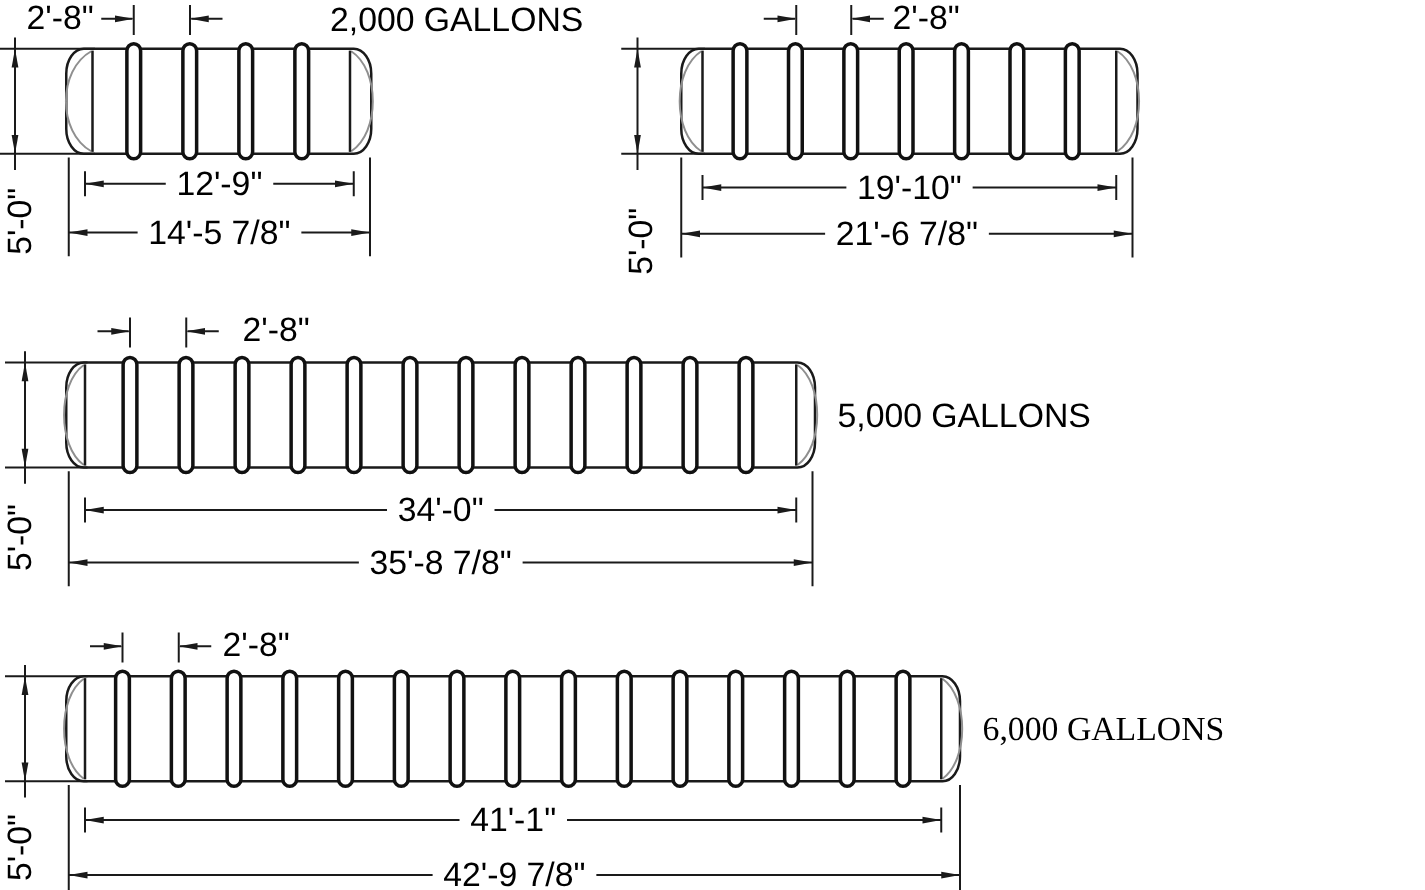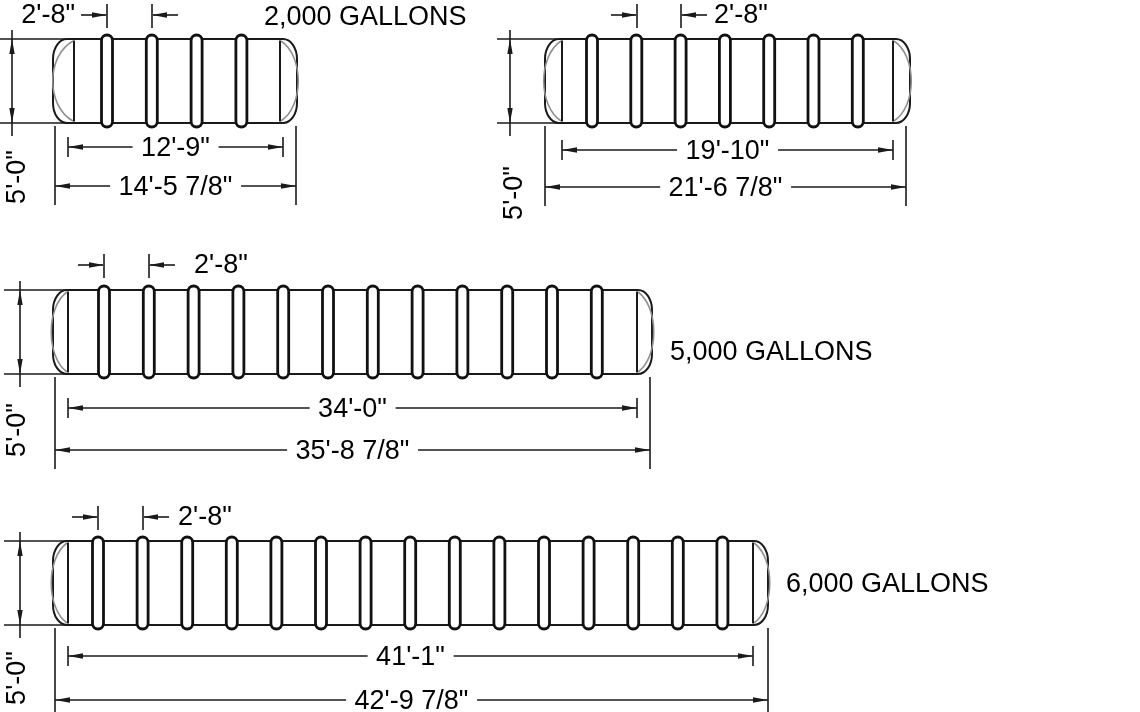--- a/index.html
+++ b/index.html
@@ -217,19 +217,19 @@
     <div class="lbl rot" style="left: 16px; top: 177px;">5'-0"</div>
     <div class="lbl start" style="left: 264px; top: 16px;">2,000 GALLONS</div>
     <div class="lbl start" style="left: 714px; top: 14px;">2'-8"</div>
     <div class="lbl bg" style="left: 727.5px; top: 150px;">19'-10"</div>
     <div class="lbl bg" style="left: 725.5px; top: 187px;">21'-6 7/8"</div>
     <div class="lbl rot" style="left: 513px; top: 193px;">5'-0"</div>
     <div class="lbl start" style="left: 194px; top: 264px;">2'-8"</div>
     <div class="lbl bg" style="left: 352.5px; top: 408px;">34'-0"</div>
     <div class="lbl bg" style="left: 352.5px; top: 450px;">35'-8 7/8"</div>
     <div class="lbl rot" style="left: 16px; top: 430px;">5'-0"</div>
-    <div class="lbl start" style="left: 670px; top: 351px;">5,000 GALLONS</div>
+    <div class="lbl start" style="left: 670px; top: 333px;">5,000 GALLONS</div>
     <div class="lbl start" style="left: 178px; top: 516px;">2'-8"</div>
     <div class="lbl bg" style="left: 410.5px; top: 656px;">41'-1"</div>
     <div class="lbl bg" style="left: 411.5px; top: 700px;">42'-9 7/8"</div>
     <div class="lbl rot" style="left: 16px; top: 678px;">5'-0"</div>
-    <div class="lbl start" style="left: 786px; top: 583px;">6,000 GALLONS</div>
+    <div class="lbl start" style="left: 786px; top: 583px; font-family: Liberation Serif, serif;">6,000 GALLONS</div>
   </div>
 
 </body></html>

